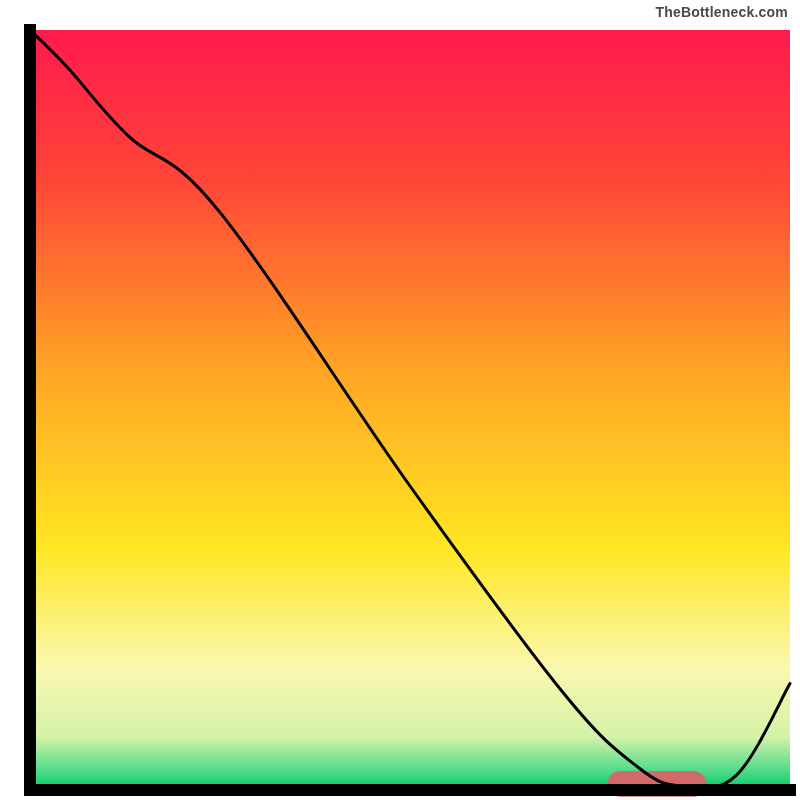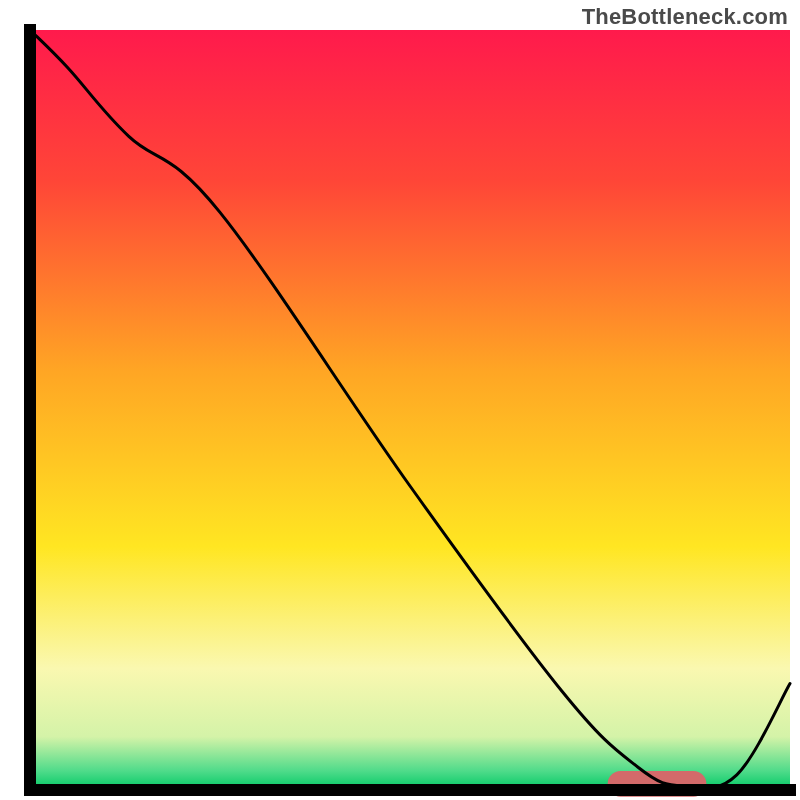--- a/index.html
+++ b/index.html
@@ -13,21 +13,21 @@
   }
   .wrap {
     position: relative;
     width: 800px;
     height: 800px;
   }
   .watermark {
     position: absolute;
     top: 4px;
     right: 12px;
-    font-size: 22px;
+    font-size: 14px;
     font-weight: 600;
     color: #4a4a4a;
     letter-spacing: 0.2px;
   }
   svg {
     display: block;
   }
 </style>
 </head>
 <body>

